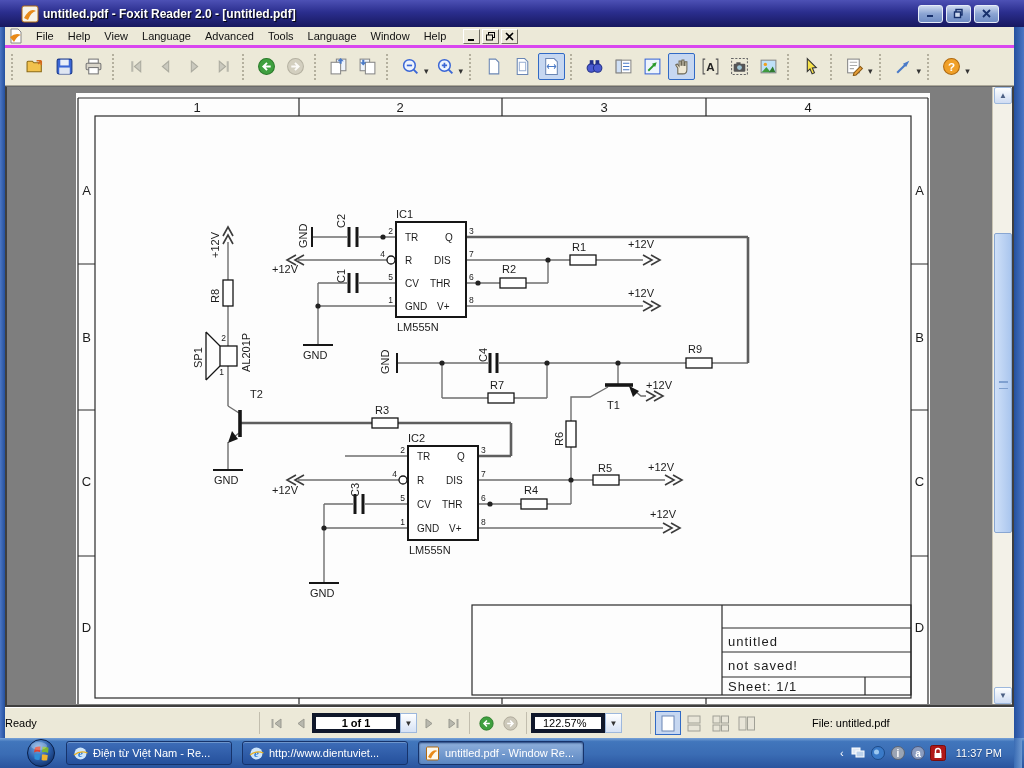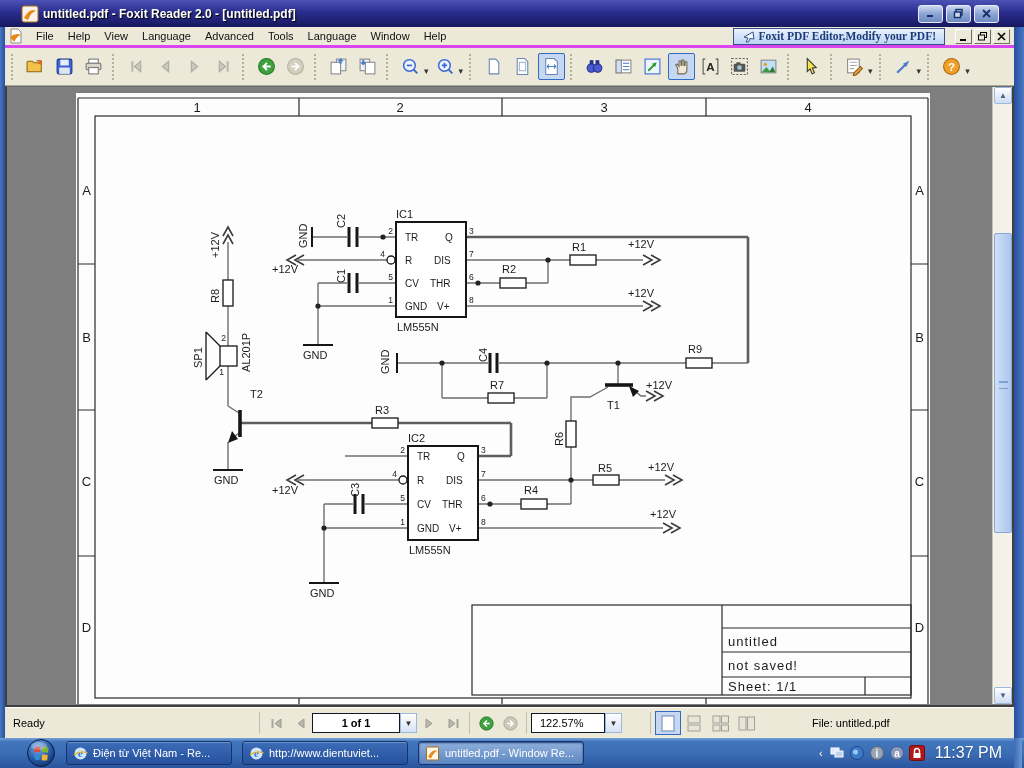--- a/index.html
+++ b/index.html
@@ -50,25 +50,25 @@
   .sarrow{position:absolute;left:1px;width:18px;height:17px;border:1px solid #9db8dd;border-radius:2px;
     background:linear-gradient(180deg,#fdfefe,#cfdcf3);display:flex;align-items:center;justify-content:center;
     font-size:8px;color:#4d6185}
   .sthumb{position:absolute;left:1px;top:146px;width:18px;height:300px;border:1px solid #88a6d2;border-radius:2px;
     background:linear-gradient(90deg,#cfe0f8,#aac6ee)}
   .sthumb::after{content:"";position:absolute;left:4px;top:147px;width:9px;height:6px;
     border-top:1px solid #7fa0d0;border-bottom:1px solid #7fa0d0;box-shadow:0 3px 0 -2px #7fa0d0 inset}
   
   .statusbar{position:absolute;left:5px;top:707px;width:1009px;height:31px;background:#ece9d8;
     border-top:1px solid #fff;display:flex;align-items:center;color:#000}
-  .sb-ready{padding-left:8px;width:250px}
+  .sb-ready{padding-left:0;width:250px}
   .sb-sep{width:1px;height:22px;background:#c2beae;margin:0 4px}
   .sbbtn{width:24px;height:22px;display:flex;align-items:center;justify-content:center}
   .sbbtn svg{width:15px;height:15px}
-  .pagebox,.zoombox{height:20px;background:#fff;border:1px solid #0f172a;display:flex;align-items:center;
+  .pagebox,.zoombox{height:20px;background:#fff;border:4px solid #0f172a;display:flex;align-items:center;
     padding:0 8px;font-weight:bold}
   .pagebox{width:88px;justify-content:center}
   .zoombox{width:74px;font-weight:normal}
   .dropbtn{width:17px;height:20px;border:1px solid #9db8dd;background:linear-gradient(180deg,#fff,#d6e2f5);
     display:flex;align-items:center;justify-content:center;font-size:8px;color:#333}
   .laybtn{width:26px;height:24px;display:flex;align-items:center;justify-content:center;border:1px solid transparent}
   .laybtn.sel{border-color:#316ac5;background:#c6d7f1}
   .sb-file{margin-left:53px}
   
   .taskbar{position:absolute;left:0;top:738px;width:1024px;height:30px;
@@ -76,21 +76,21 @@
   .orb{width:30px;height:30px;margin:0 10px 0 26px}
   .taskbtn{width:166px;height:24px;margin-right:10px;border-radius:3px;border:1px solid #16336b;
     background:linear-gradient(180deg,#3d6db8,#25509c);display:flex;align-items:center;gap:5px;padding:0 6px;
     color:#fff;font-size:11px;white-space:nowrap;overflow:hidden;box-shadow:inset 0 1px 0 #6d95cc}
   .taskbtn.active{background:linear-gradient(180deg,#8fb0dc,#5c87c2);box-shadow:inset 0 1px 2px #1d3e78}
   .taskbtn .tklabel{overflow:hidden;text-overflow:ellipsis}
   .tbicon{width:15px;height:15px;flex:0 0 auto}
   .tray{margin-left:auto;display:flex;align-items:center;gap:4px;height:30px;padding-right:2px}
   .tray .chev{color:#fff;font-size:11px;margin-right:2px}
   .trayicon{width:16px;height:16px}
-  .clock{color:#fff;font-size:16px;margin:0 8px 0 6px;text-shadow:0 1px 1px #1c3c74}
+  .clock{color:#fff;font-size:11px;margin:0 8px 0 6px;text-shadow:0 1px 1px #1c3c74}
   .edgestrip{width:8px;height:30px;background:linear-gradient(90deg,#3a6cb4,#6d98d0)}
   
   .pagesvg text{font-family:"Liberation Sans",sans-serif;fill:#1c1c1c}
   .gl{font-size:13px}
   .tbk{font-family:"DejaVu Sans Mono",monospace;font-size:13px;letter-spacing:1px;fill:#222}
   .ref{font-size:11px}
   .pin{font-size:8.5px;fill:#333}
   .pname{font-size:10px}
 </style>
 </head>
@@ -132,26 +132,20 @@
   </svg>
   <span class="menu-item">File</span>
   <span class="menu-item">Help</span>
   <span class="menu-item">View</span>
   <span class="menu-item">Language</span>
   <span class="menu-item">Advanced</span>
   <span class="menu-item">Tools</span>
   <span class="menu-item">Language</span>
   <span class="menu-item">Window</span>
   <span class="menu-item">Help</span>
-  <div class="banner">
-    <svg width="13" height="13" viewBox="0 0 13 13">
-      <path d="M11 2 L2 7 L6 8 L4 12 L6.5 12 L8 8.5 L12 9 Z" fill="#f4f8ff" stroke="#34508c"></path>
-    </svg>
-    <span>Foxit PDF Editor,Modify your PDF!</span>
-  </div>
   <div class="mdibtns">
     <div class="mdibtn">
       <svg viewBox="0 0 9 9">
           <path d="M1 8 h6" stroke="#000" stroke-width="2"></path>
         </svg>
     </div>
     <div class="mdibtn">
       <svg viewBox="0 0 9 9">
         <rect x="2.5" y="0.5" width="6" height="5" fill="none" stroke="#000"></rect>
         <rect x="0.5" y="3" width="6" height="5" fill="#ece9d8" stroke="#000"></rect>

